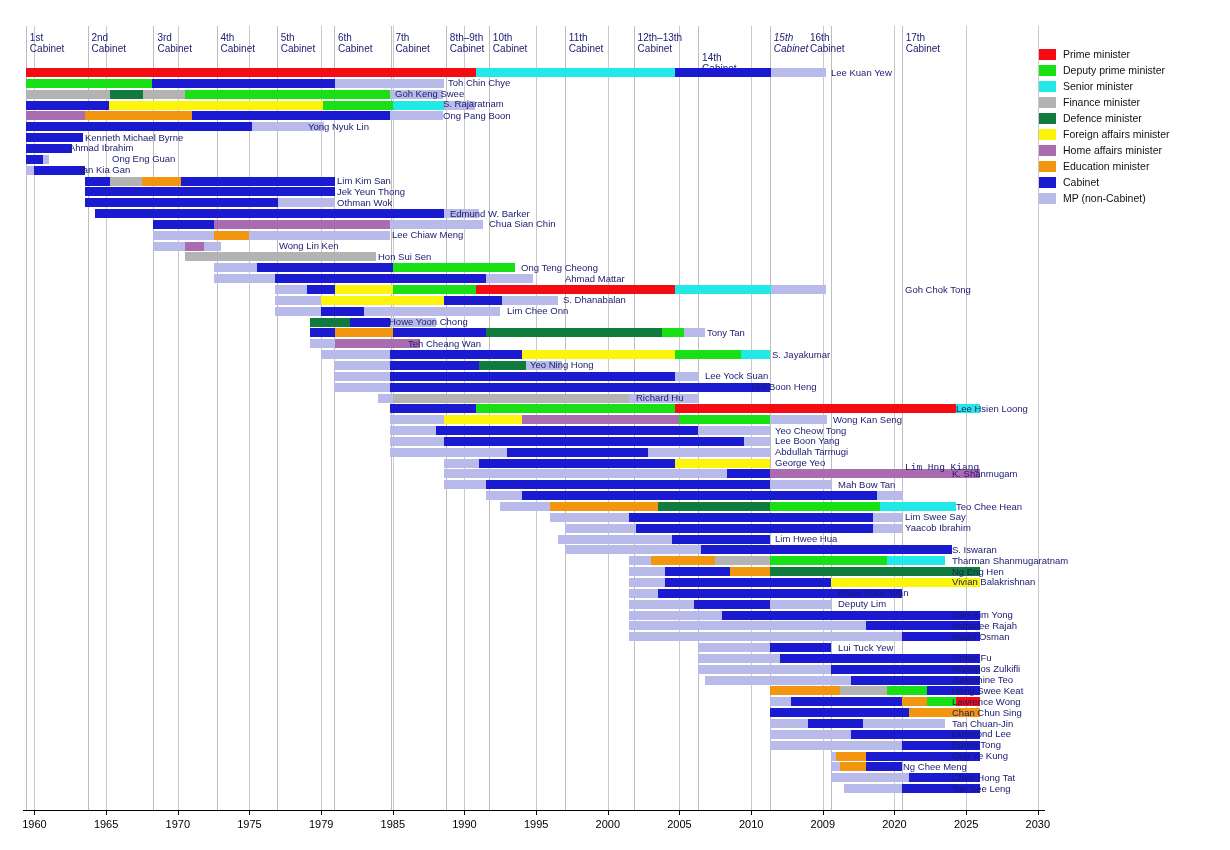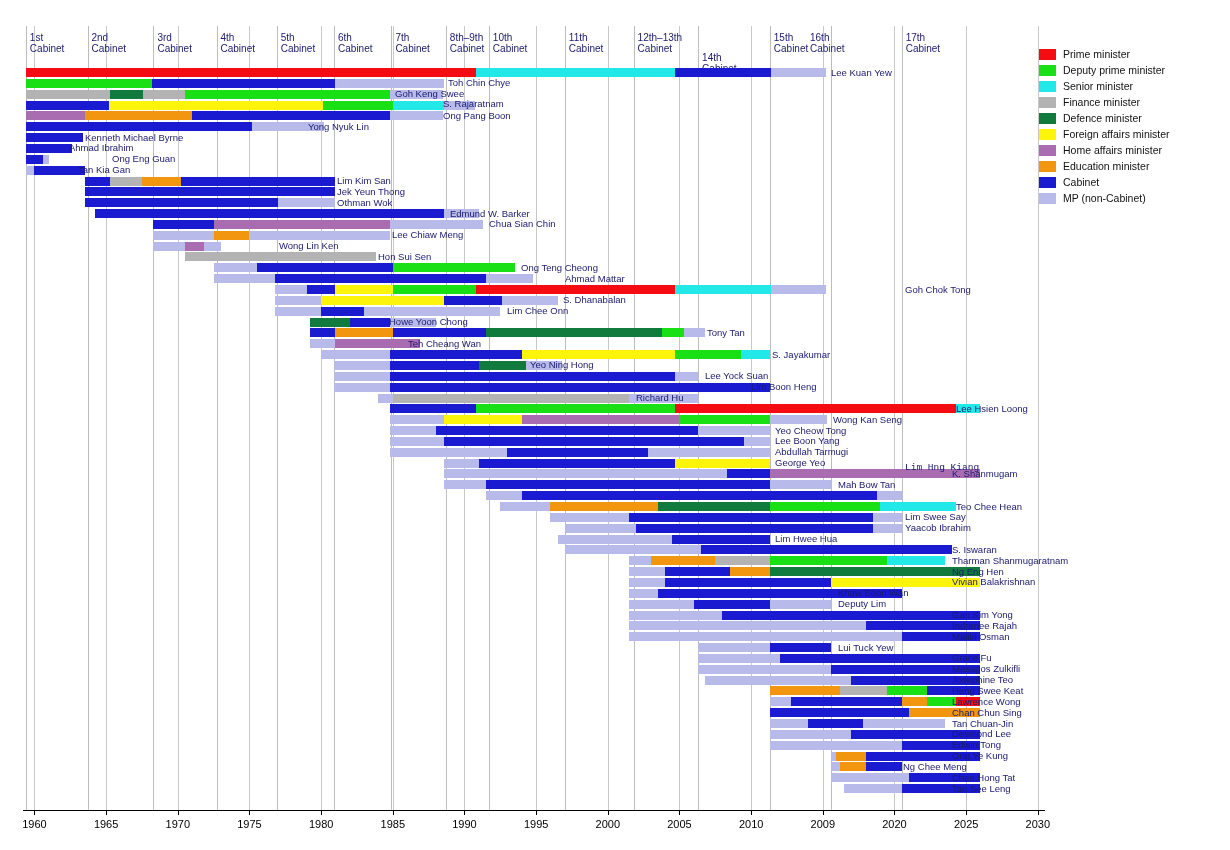--- a/index.html
+++ b/index.html
@@ -74,21 +74,21 @@
       <div class="cab-label" style="left: 449.847px; top: 32px;">8th–9th
 Cabinet</div>
       <div class="cab-label" style="left: 492.849px; top: 32px;">10th
 Cabinet</div>
       <div class="cab-label" style="left: 568.818px; top: 32px;">11th
 Cabinet</div>
       <div class="cab-label" style="left: 637.62px; top: 32px;">12th–13th
 Cabinet</div>
       <div class="cab-label" style="left: 702.122px; top: 32px; margin-top: 20px;">14th
 Cabinet</div>
-      <div class="cab-label" style="left: 773.791px; top: 32px;">15th
+      <div class="cab-label" style="left: 773.791px; top: 32px; font-style: italic;">15th
 Cabinet</div>
       <div class="cab-label" style="left: 810px; top: 32px;">16th
 Cabinet</div>
       <div class="cab-label" style="left: 905.662px; top: 32px;">17th
 Cabinet</div>
     </div>
   <div id="bars-layer">
       <div class="bar" style="left: 25.8668px; width: 450.081px; top: 68px; background: rgb(244, 12, 18);"></div>
       <div class="bar" style="left: 475.948px; width: 199.24px; top: 68px; background: rgb(35, 232, 232);"></div>
       <div class="bar" style="left: 675.188px; width: 96.0365px; top: 68px; background: rgb(26, 26, 209);"></div>
@@ -386,21 +386,21 @@
       <div class="axis-line" style="left: 23px; top: 810px; width: 1022px; height: 1px;"></div>
       <div class="tick" style="left: 34.467px; top: 810px;"></div>
       <div class="tick-label" style="left: 14.467px; top: 818px;">1960</div>
       <div class="tick" style="left: 106.136px; top: 810px;"></div>
       <div class="tick-label" style="left: 86.136px; top: 818px;">1965</div>
       <div class="tick" style="left: 177.805px; top: 810px;"></div>
       <div class="tick-label" style="left: 157.805px; top: 818px;">1970</div>
       <div class="tick" style="left: 249.474px; top: 810px;"></div>
       <div class="tick-label" style="left: 229.474px; top: 818px;">1975</div>
       <div class="tick" style="left: 321.143px; top: 810px;"></div>
-      <div class="tick-label" style="left: 301.143px; top: 818px;">1980</div>
+      <div class="tick-label" style="left: 301.143px; top: 818px;">1979</div>
       <div class="tick" style="left: 392.812px; top: 810px;"></div>
       <div class="tick-label" style="left: 372.812px; top: 818px;">1985</div>
       <div class="tick" style="left: 464.481px; top: 810px;"></div>
       <div class="tick-label" style="left: 444.481px; top: 818px;">1990</div>
       <div class="tick" style="left: 536.15px; top: 810px;"></div>
       <div class="tick-label" style="left: 516.15px; top: 818px;">1995</div>
       <div class="tick" style="left: 607.819px; top: 810px;"></div>
       <div class="tick-label" style="left: 587.819px; top: 818px;">2000</div>
       <div class="tick" style="left: 679.488px; top: 810px;"></div>
       <div class="tick-label" style="left: 659.488px; top: 818px;">2005</div>

